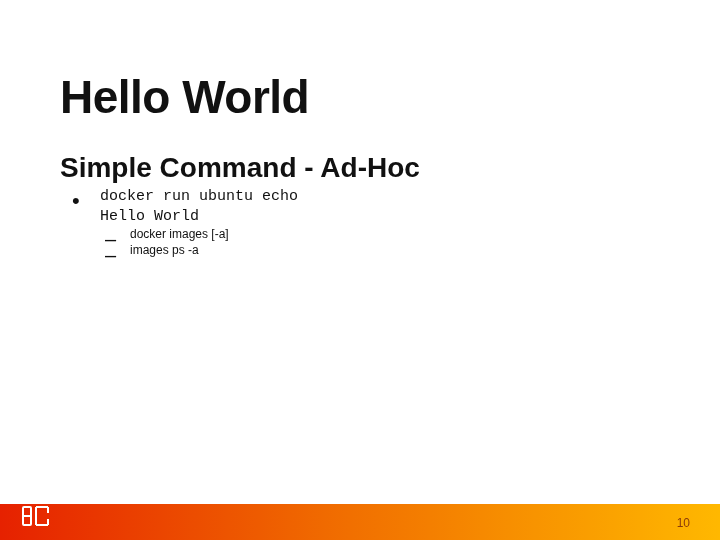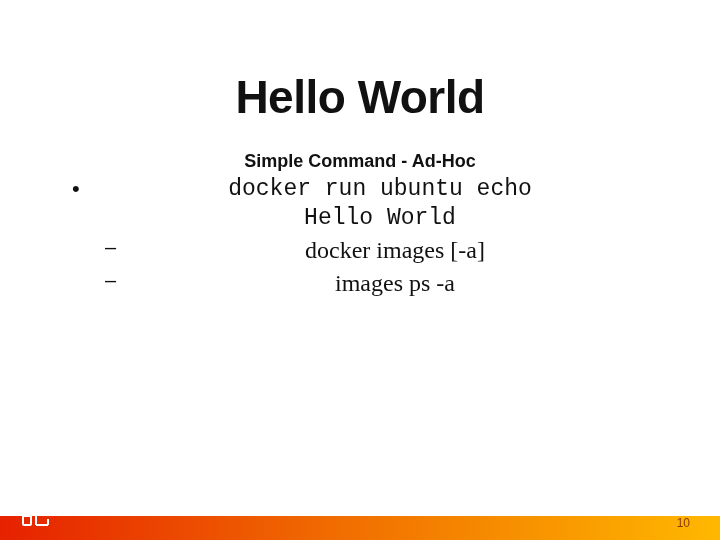--- a/index.html
+++ b/index.html
@@ -1,25 +1,25 @@
 <!DOCTYPE html>
 <html><head>
   <meta charset="utf-8">
   <style>
     * { margin: 0; padding: 0; box-sizing: border-box; }
     html, body { width: 720px; height: 540px; font-family: Arial, Helvetica, sans-serif; background: #fff; overflow: hidden; }
-    .slide { position: relative; width: 720px; height: 540px; text-align: center; }
+    .slide { position: relative; width: 720px; height: 540px; }
     .content { padding: 70px 60px 0 60px; }
     .title { font-size: 46px; font-weight: bold; color: #111; margin-bottom: 26px; letter-spacing: -0.5px; }
-    .subtitle { font-size: 18px; font-weight: bold; color: #111; line-height: 1.25; margin-bottom: 2px; }
-    .bullet-l1 { font-family: 'Courier New', Courier, monospace; font-size: 23px; color: #111; line-height: 1.3; padding-left: 40px; position: relative; margin-top: 1px; }
+    .subtitle { font-size: 28px; font-weight: bold; color: #111; line-height: 1.25; margin-bottom: 2px; }
+    .bullet-l1 { font-family: 'Courier New', Courier, monospace; font-size: 15px; color: #111; line-height: 1.3; padding-left: 40px; position: relative; margin-top: 1px; }
     .bullet-l1::before { content: '•'; position: absolute; left: 12px; top: 0; font-family: Arial, sans-serif; font-size: 22px; }
-    .bullet-l2 { font-family: Liberation Serif, serif; font-size: 24px; color: #111; line-height: 1.35; padding-left: 70px; position: relative; }
+    .bullet-l2 { font-family: Liberation Sans, sans-serif; font-size: 12px; color: #111; line-height: 1.35; padding-left: 70px; position: relative; }
     .bullet-l2::before { content: '–'; position: absolute; left: 45px; top: 0; font-family: Arial, sans-serif; font-size: 20px; }
-    .footer { position: absolute; left: 0; bottom: 0; width: 720px; height: 24px; background: linear-gradient(90deg, #e62100 0%, #f06a00 45%, #ffb800 100%); }
+    .footer { position: absolute; left: 0; bottom: 0; width: 720px; height: 36px; background: linear-gradient(90deg, #e62100 0%, #f06a00 45%, #ffb800 100%); }
     .logo { position: absolute; left: 22px; bottom: 8px; }
     .logo svg { width: 28px; height: 24px; }
     .page-num { position: absolute; right: 30px; bottom: 10px; font-size: 12px; color: #8a3b0a; font-family: Arial, sans-serif; }
   </style>
 </head>
 <body>
 
 <div class="slide">
   <div class="content">
     <h1 class="title">Hello World</h1>

